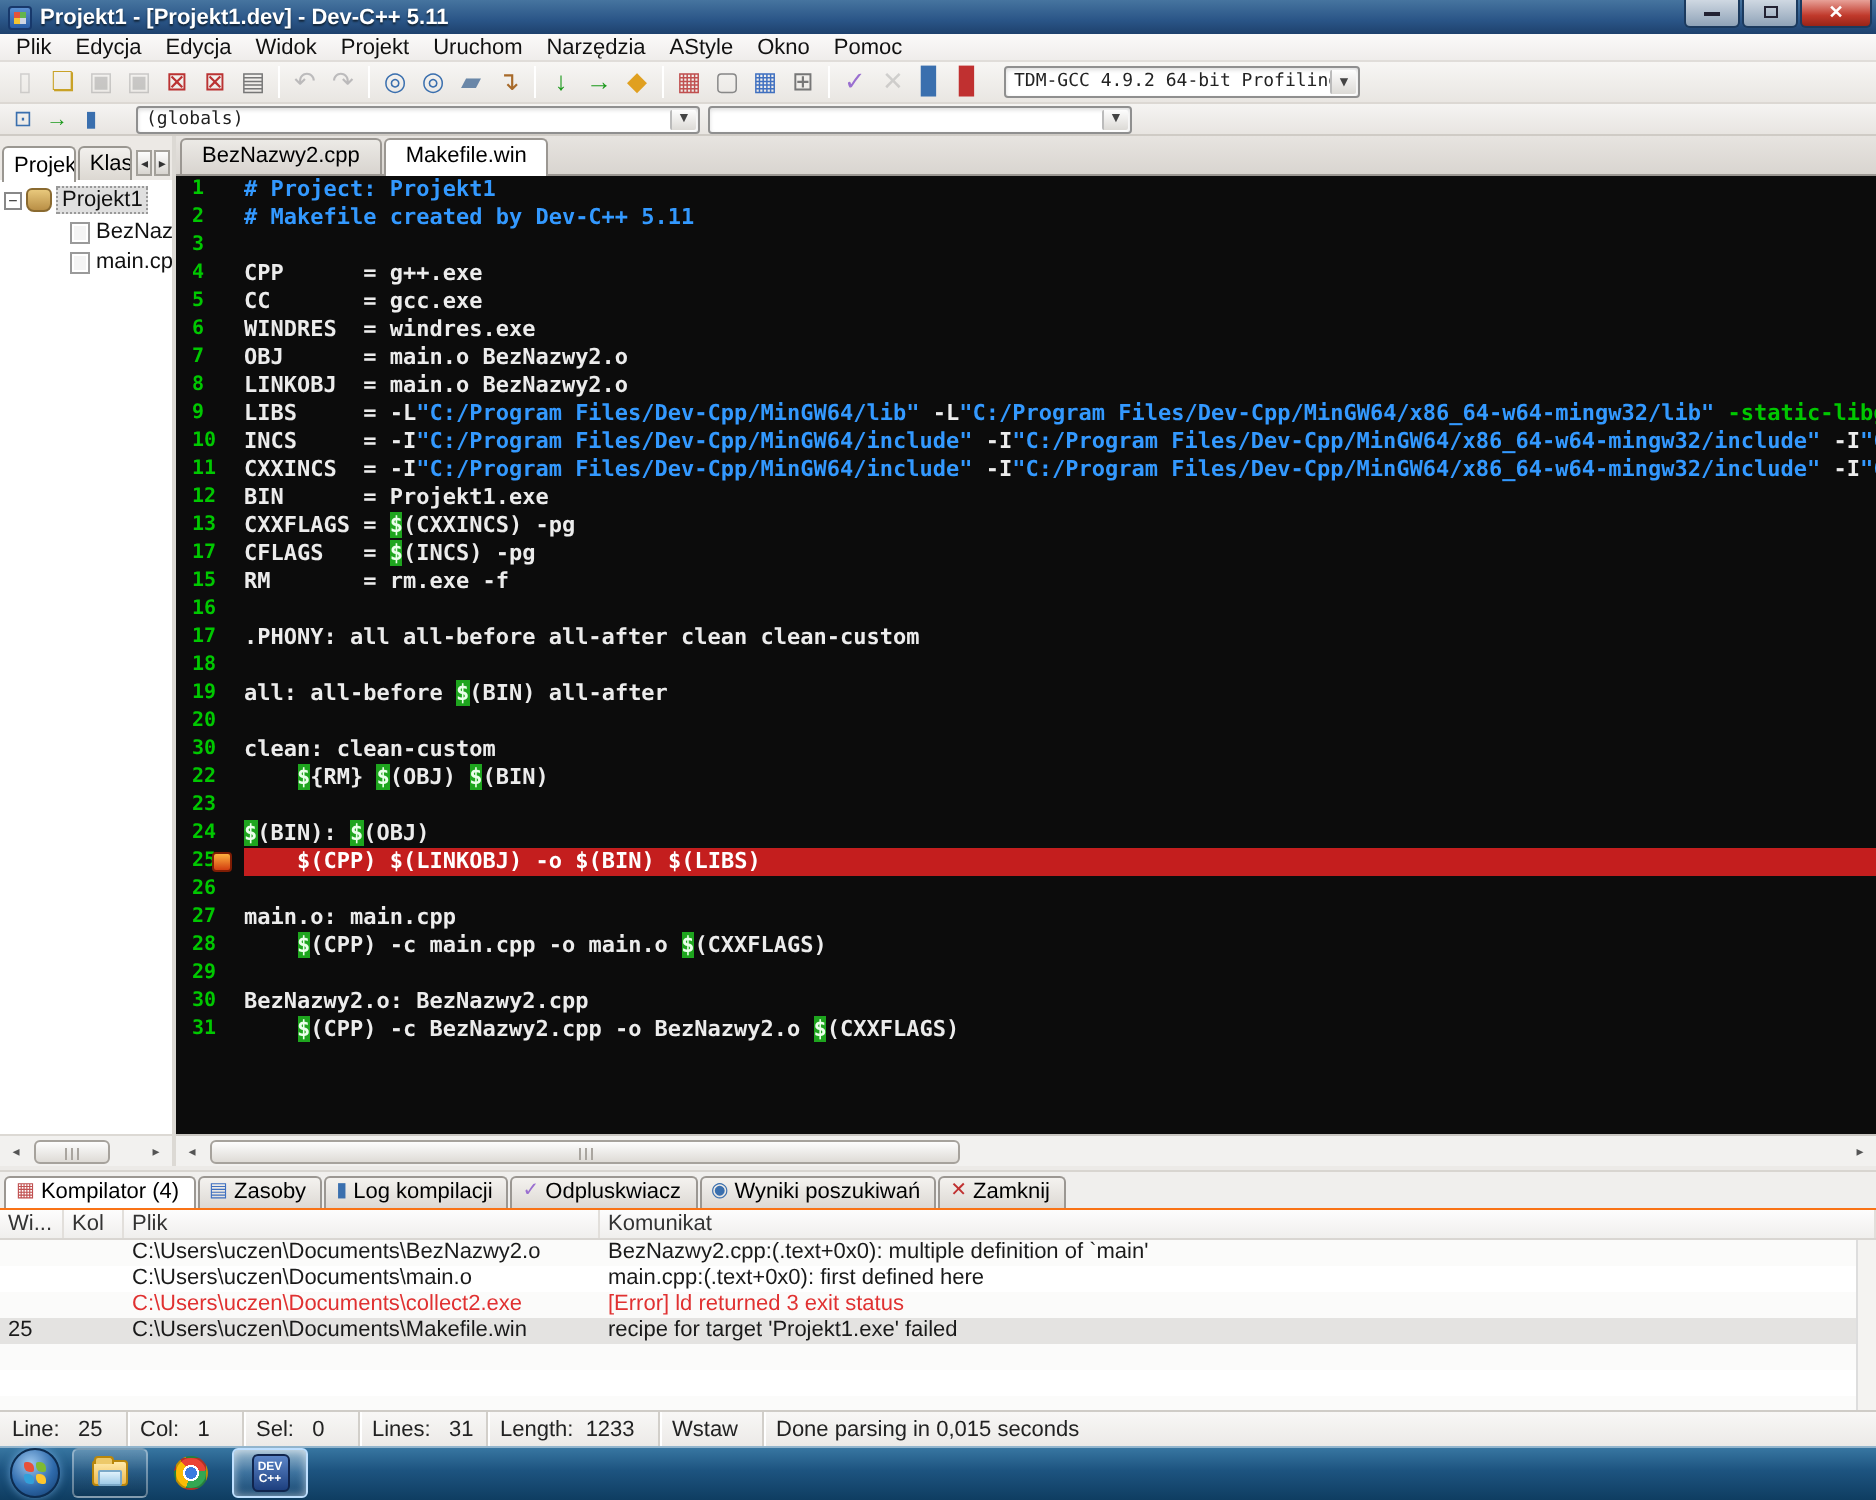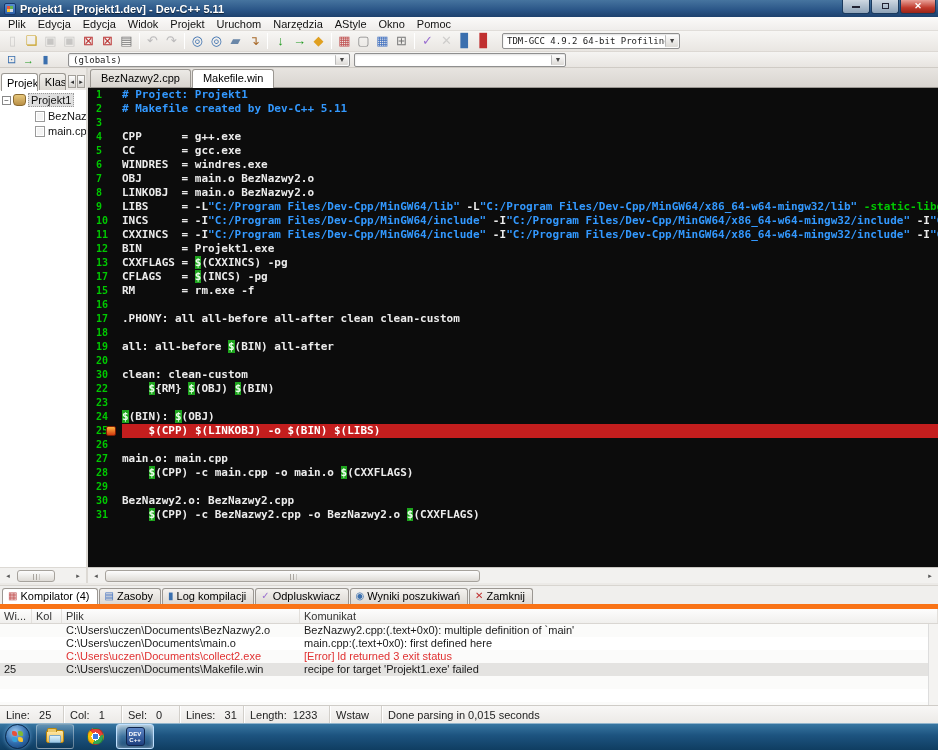--- a/index.html
+++ b/index.html
@@ -77,21 +77,21 @@
   .scroll-thumb { position:absolute; top:1px; height:12px; background:linear-gradient(#fdfdfd,#dedbd6); border:1px solid #a6a29c; border-radius:3px; }
   .thumb-grip { position:absolute; left:50%; top:3px; transform:translateX(-50%); width:7px; height:6px;
      background:repeating-linear-gradient(90deg,#a9a59f 0 1px,transparent 1px 3px); }
 
   
   .bottom { height:120px; flex:0 0 auto; background:#f0efed; display:flex; flex-direction:column; overflow:hidden; border-top:1px solid #d8d5d0; }
   .btabs { height:18px; display:flex; align-items:flex-end; padding:2px 0 0 2px; font-size:11px; flex:0 0 auto; }
   .btab { display:flex; align-items:center; gap:3px; padding:1px 7px 2px 5px; border:1px solid #9b9792; border-bottom:none; border-radius:3px 3px 0 0; background:linear-gradient(#f4f2ef,#ddd9d4); margin-right:1px; white-space:nowrap; }
   .btab.active { background:#fff; }
   .btab .bicon { font-size:10px; line-height:10px; }
-  .btable { flex:1 1 auto; background:#fff; border-top:5px solid #f97316; display:flex; flex-direction:column; overflow:hidden; position:relative; }
+  .btable { flex:1 1 auto; background:#fff; border-top:1px solid #f97316; display:flex; flex-direction:column; overflow:hidden; position:relative; }
   .thead { height:15px; display:flex; background:linear-gradient(#fdfdfd,#f0efed); border-bottom:1px solid #d9d6d2; font-size:11px; color:#333; flex:0 0 auto; }
   .th { padding:0 4px; line-height:15px; border-right:1px solid #e2dfdb; overflow:hidden; white-space:nowrap; }
   .trow { height:13px; display:flex; font-size:11px; line-height:13px; color:#1a1a1a; flex:0 0 auto; }
   .trow:nth-child(odd) { background:#fbfbfa; }
   .trow.sel { background:#e4e3e1; }
   .trow.errtext .td { color:#e03131; }
   .td { padding:0 4px; overflow:hidden; white-space:nowrap; }
   .col-0 { width:32px; flex:0 0 auto; }
   .col-1 { width:30px; flex:0 0 auto; }
   .col-2 { width:238px; flex:0 0 auto; }

